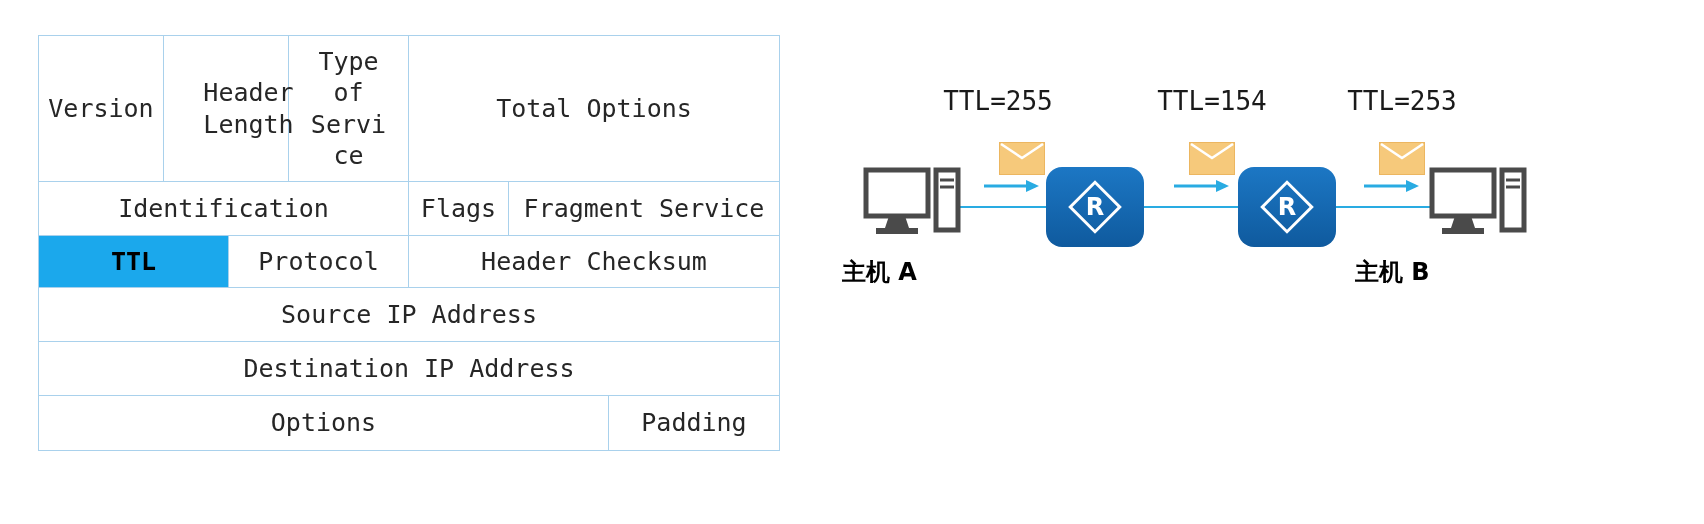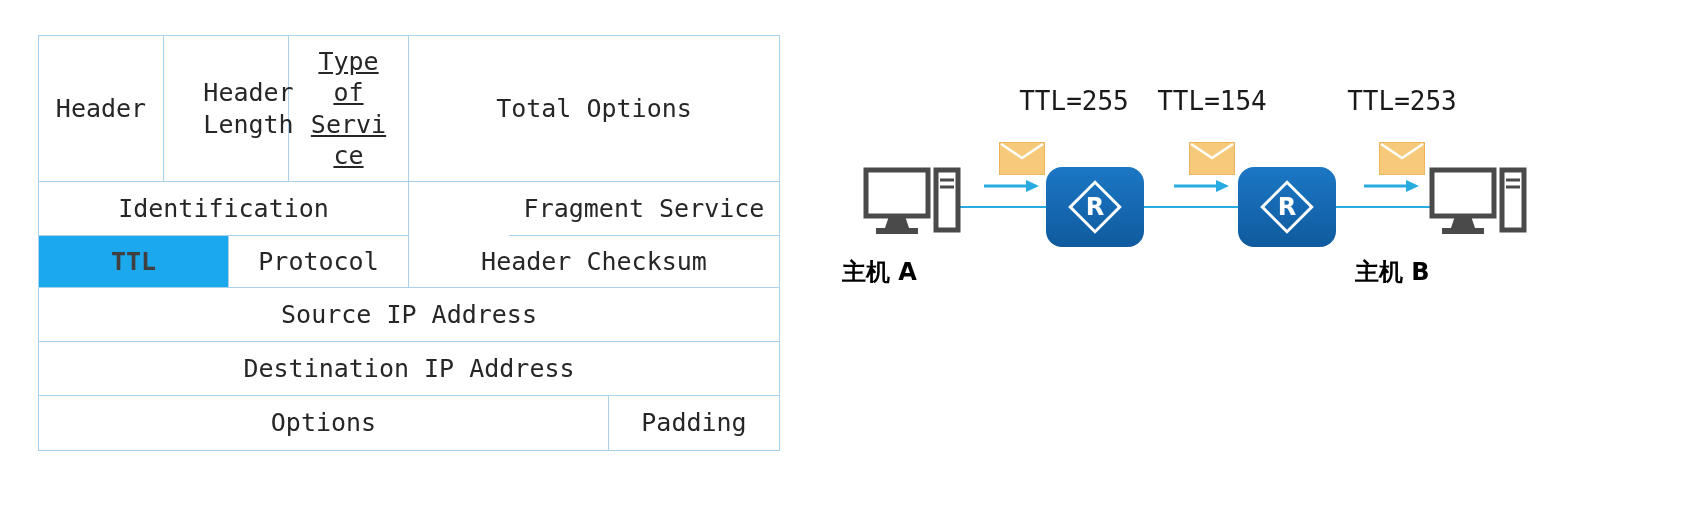--- a/index.html
+++ b/index.html
@@ -47,28 +47,27 @@
   .c-frag           { grid-column: 6 / 8;    grid-row: 2; }
   .c-ttl            { grid-column: 1 / 3;    grid-row: 3; }
   .c-proto          { grid-column: 3 / 5;    grid-row: 3; }
   .c-checksum       { grid-column: 5 / 8;    grid-row: 3; }
   .c-src            { grid-column: 1 / 8;    grid-row: 4; }
   .c-dst            { grid-column: 1 / 8;    grid-row: 5; }
   .c-options        { grid-column: 1 / 7;    grid-row: 6; }
   .c-padding        { grid-column: 7;        grid-row: 6; }
   .c-ttl {
     background: #1ba8ec;
-    color: #404040;
+    color: #000000;
     font-weight: bold;
   }
   .c-tos span {
     display: inline-block;
     width: 90px;
     overflow-wrap: break-word;
-    text-decoration: underline;
   }
   .c-hlen span {
     display: inline-block;
     width: 104px;
     overflow-wrap: break-word;
     margin-left: 45px;
   }
 
   
   .net { position: absolute; left: 0; top: 0; width: 1704px; height: 524px; }
@@ -83,21 +82,21 @@
   }
 
   .ttl-label {
     position: absolute;
     top: 86px;
     width: 140px;
     text-align: center;
     font-size: 26px;
     color: #1a1a1a;
   }
-  .ttl-1 { left: 1004px; }
+  .ttl-1 { left: 928px; }
   .ttl-2 { left: 1142px; }
   .ttl-3 { left: 1332px; }
 
   .envelope {
     position: absolute;
     top: 142px;
     width: 46px;
     height: 33px;
     background: #f6c97b;
     border: 1px solid #ecb660;
@@ -165,29 +164,30 @@
   }
   .host-label-a { left: 842px; }
   .host-label-b { left: 1355px; }
 </style>
 </head>
 <body>
 
 <div class="canvas">
 
   <div class="ip-table">
-    <div class="cell c-version">Header</div>
+    <div class="cell c-version">Version</div>
     <div class="cell c-hlen">
         <span>Header Length</span>
       </div>
     <div class="cell c-tos">
         <span>Type of Service</span>
       </div>
     <div class="cell c-total no-r">Total Options</div>
     <div class="cell c-ident">Identification</div>
+    <div class="cell c-flags">Flags</div>
     <div class="cell c-frag no-r">Fragment Service</div>
     <div class="cell c-ttl">TTL</div>
     <div class="cell c-proto">Protocol</div>
     <div class="cell c-checksum no-r">Header Checksum</div>
     <div class="cell c-src no-r">Source IP Address</div>
     <div class="cell c-dst no-r">Destination IP Address</div>
     <div class="cell c-padding no-r no-b">Padding</div>
     <div class="cell c-options no-b">Options</div>
   </div>
 

